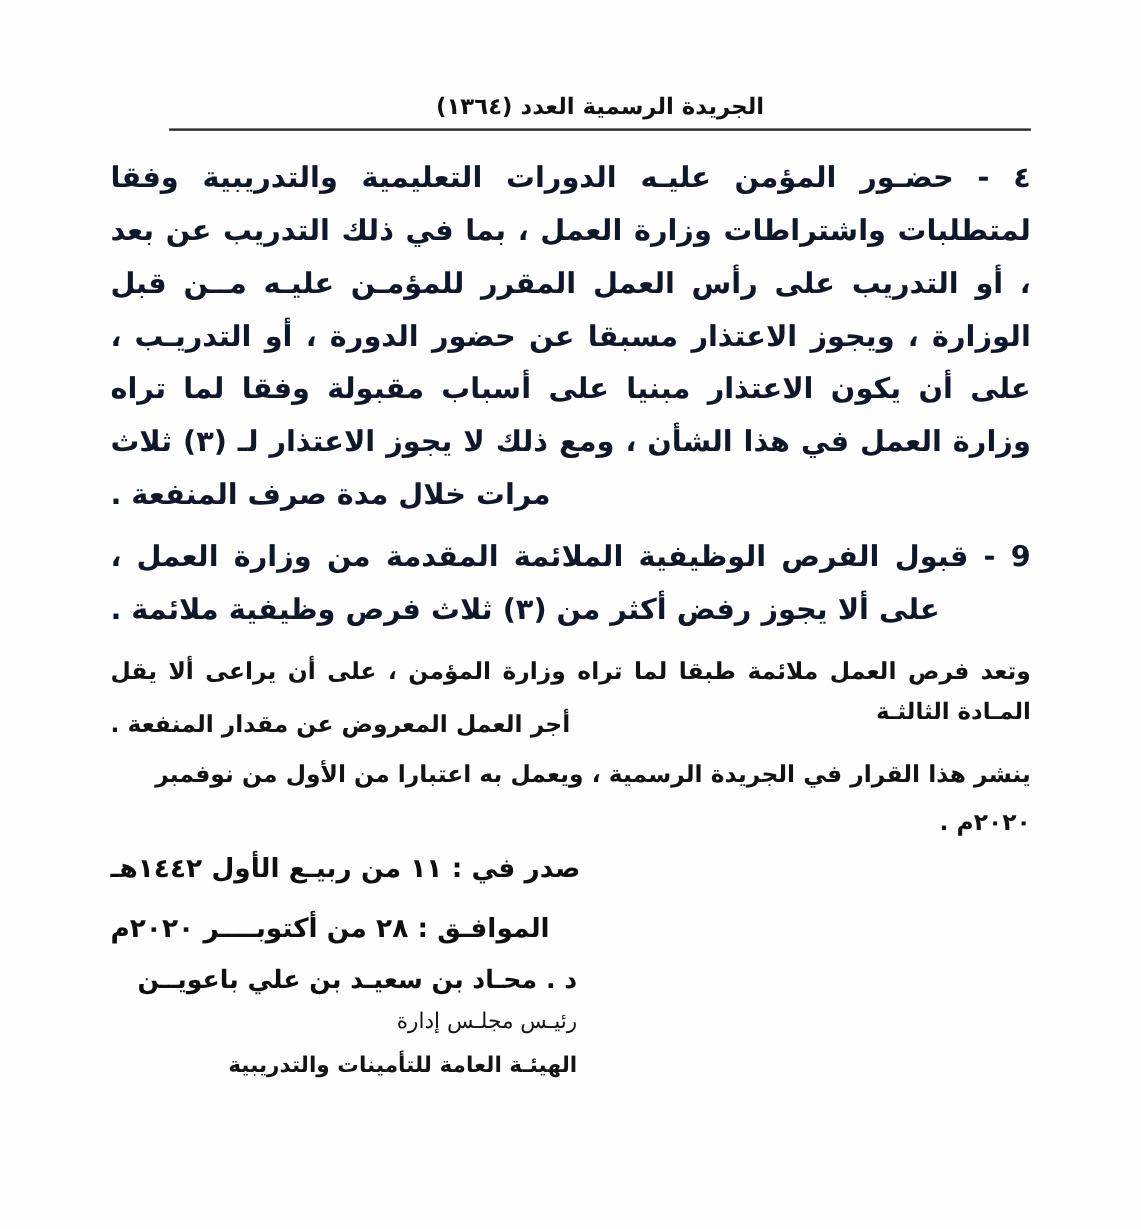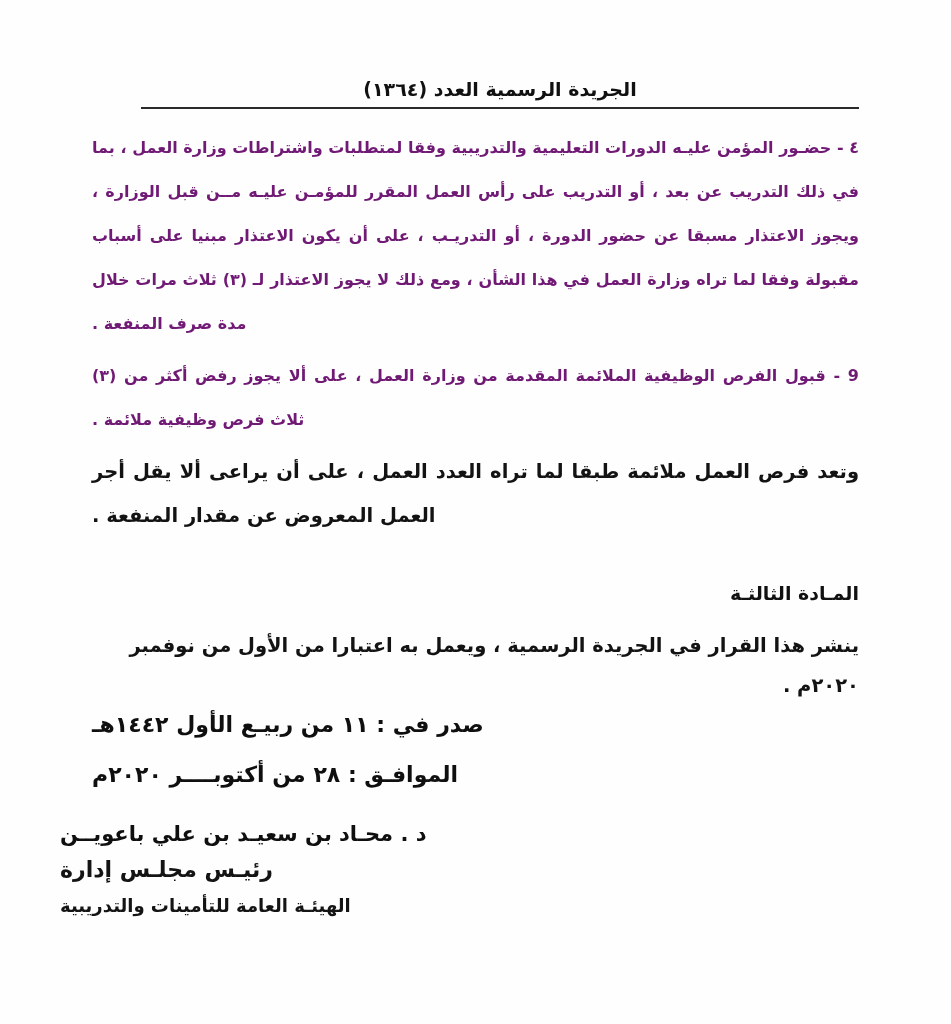--- a/index.html
+++ b/index.html
@@ -53,26 +53,26 @@
   
   .body {
     position: absolute;
     top: 126px;
     right: 92px;
     left: 92px;
   }
 
   .clause {
     margin: 0 0 8px 0;
-    font-size: 16px;
+    font-size: 24px;
     font-weight: 700;
     line-height: 44px;
     text-align: justify;
     text-align-last: right;
-    color: #701a75;
+    color: #0f172a;
     letter-spacing: 0px;
   }
 
   .clause.numbered {
     padding-right: 0;
     text-indent: 0;
   }
 
   
   .clause.tail-left {
@@ -132,35 +132,34 @@
     direction: rtl;
     unicode-bidi: embed;
   }
 
   
   .signature {
     position: absolute;
     top: 798px;
     right: 470px;
     left: 60px;
-    text-align: left;
-    margin-top: 18px;
+    text-align: right;
   }
 
   .signature-name {
     font-size: 21px;
     font-weight: 700;
     line-height: 36px;
     color: #0f0f0f;
     letter-spacing: 0.3px;
   }
 
   .signature-role {
-    font-size: 22px;
-    font-weight: 700;
+    font-size: 18px;
+    font-weight: 400;
     line-height: 36px;
     color: #141414;
     letter-spacing: 0.2px;
   }
 
   .signature-org {
     font-size: 18px;
     font-weight: 700;
     line-height: 36px;
     color: #141414;
@@ -176,21 +175,21 @@
     <div class="masthead-text">الجريدة الرسمية العدد (١٣٦٤)</div>
     <div class="masthead-rule"></div>
   </div>
 
   <div class="body">
 
     <p class="clause numbered tail-left">٤ - حضـور المؤمن عليـه الدورات التعليمية والتدريبية وفقا لمتطلبات واشتراطات وزارة العمل ، بما في ذلك التدريب عن بعد ، أو التدريب على رأس العمل المقرر للمؤمـن عليـه مــن قبل الوزارة ، ويجوز الاعتذار مسبقا عن حضور الدورة ، أو التدريـب ، على أن يكون الاعتذار مبنيا على أسباب مقبولة وفقا لما تراه وزارة العمل في هذا الشأن ، ومع ذلك لا يجوز الاعتذار لـ (٣) ثلاث مرات خلال مدة صرف المنفعة .</p>
 
     <p class="clause numbered tail-left">9 - قبول الفرص الوظيفية الملائمة المقدمة من وزارة العمل ، على ألا يجوز رفض أكثر من (٣) ثلاث فرص وظيفية ملائمة .</p>
 
-    <p class="para">وتعد فرص العمل ملائمة طبقا لما تراه العدد العمل ، على أن يراعى ألا يقل أجر العمل المعروض عن مقدار المنفعة .</p>
+    <p class="para">وتعد فرص العمل ملائمة طبقا لما تراه وزارة المؤمن ، على أن يراعى ألا يقل أجر العمل المعروض عن مقدار المنفعة .</p>
 
   </div>
 
   <div class="article-heading">المـادة الثالثـة</div>
 
   <div class="publication">ينشر هذا القرار في الجريدة الرسمية ، ويعمل به اعتبارا من الأول من نوفمبر ٢٠٢٠م .</div>
 
   <div class="dates">
     <div class="date-line">صدر في : ١١ من ربيـع الأول ١٤٤٢هـ</div>
     <div class="date-line">الموافـق : ٢٨ من أكتوبــــر ٢٠٢٠م</div>

